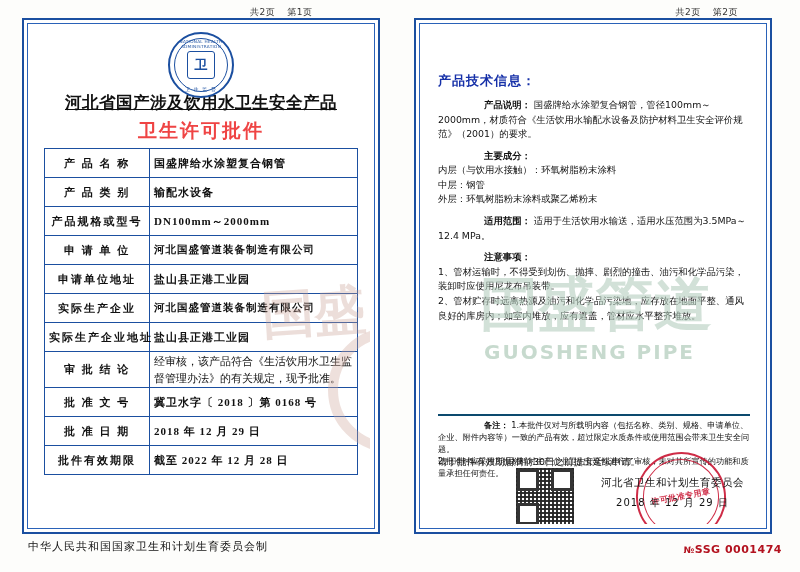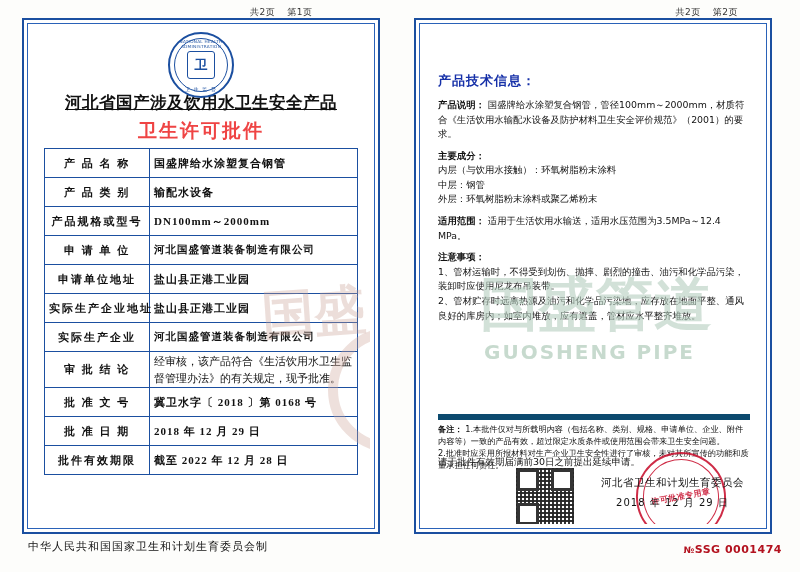--- a/index.html
+++ b/index.html
@@ -128,24 +128,24 @@
   
   .tech-title{
     position:absolute;top:44px;left:14px;
     font-size:13px;font-weight:bold;color:#1630a8;letter-spacing:1px;
   }
   .tech-body{
     position:absolute;top:48px;left:14px;right:12px;
     font-size:9.4px;line-height:1.55;color:#111;
   }
   .blk{margin-bottom:7px;}
-  .lbl{font-weight:bold;}
+  .lbl{font-weight:bold;margin-left:46px;}
   .note-box{
     position:absolute;left:14px;right:12px;top:386px;
-    border-top:6px solid #0c4a6e;
+    border-top:2px solid #0c4a6e;
     padding-top:4px;
     font-size:8.2px;line-height:1.45;color:#111;
   }
   .remind{
     position:absolute;left:14px;top:428px;
     font-size:9.5px;color:#111;
   }
   .issuer{
     position:absolute;right:18px;top:445px;
     text-align:center;font-size:10.5px;color:#111;line-height:1.9;
@@ -263,26 +263,26 @@
         </tr>
         <tr>
           <td class="lab">申 请 单 位</td>
           <td class="val small">河北国盛管道装备制造有限公司</td>
         </tr>
         <tr>
           <td class="lab">申请单位地址</td>
           <td class="val">盐山县正港工业园</td>
         </tr>
         <tr>
+          <td class="lab">实际生产企业</td>
+          <td class="val small">河北国盛管道装备制造有限公司</td>
+        </tr>
+        <tr>
           <td class="lab">实际生产企业地址</td>
           <td class="val">盐山县正港工业园</td>
-        </tr>
-        <tr>
-          <td class="lab">实际生产企业</td>
-          <td class="val small">河北国盛管道装备制造有限公司</td>
         </tr>
         <tr>
           <td class="lab">审 批 结 论</td>
           <td class="concl">经审核，该产品符合《生活饮用水卫生监督管理办法》的有关规定，现予批准。</td>
         </tr>
         <tr>
           <td class="lab">批 准 文 号</td>
           <td class="val">冀卫水字〔 2018 〕第 0168 号</td>
         </tr>
         <tr>

